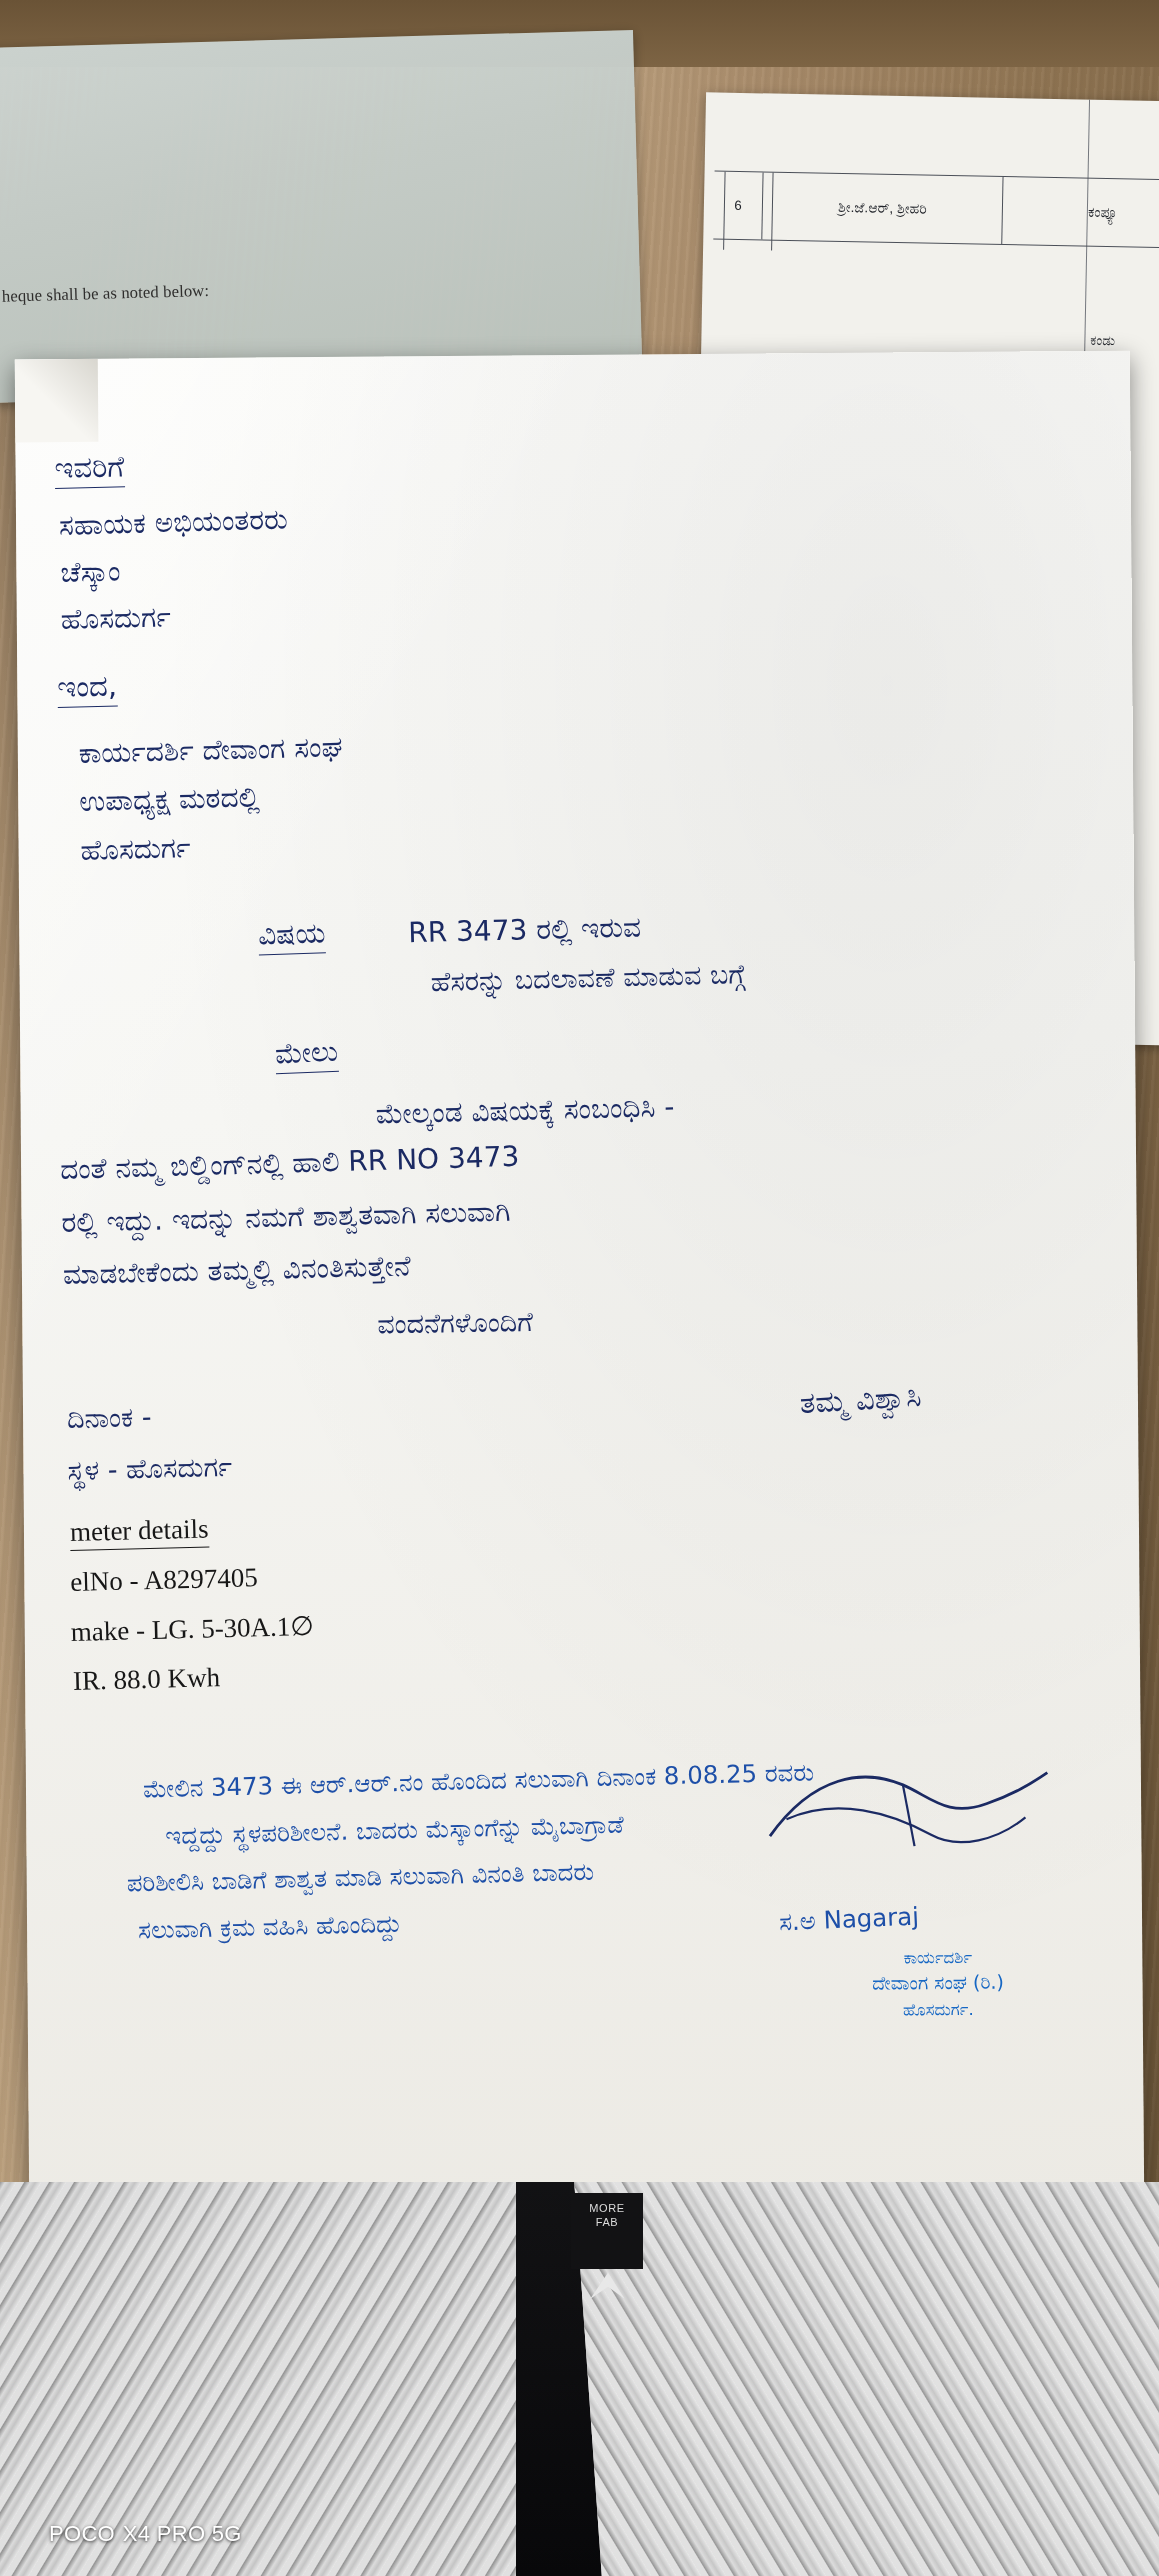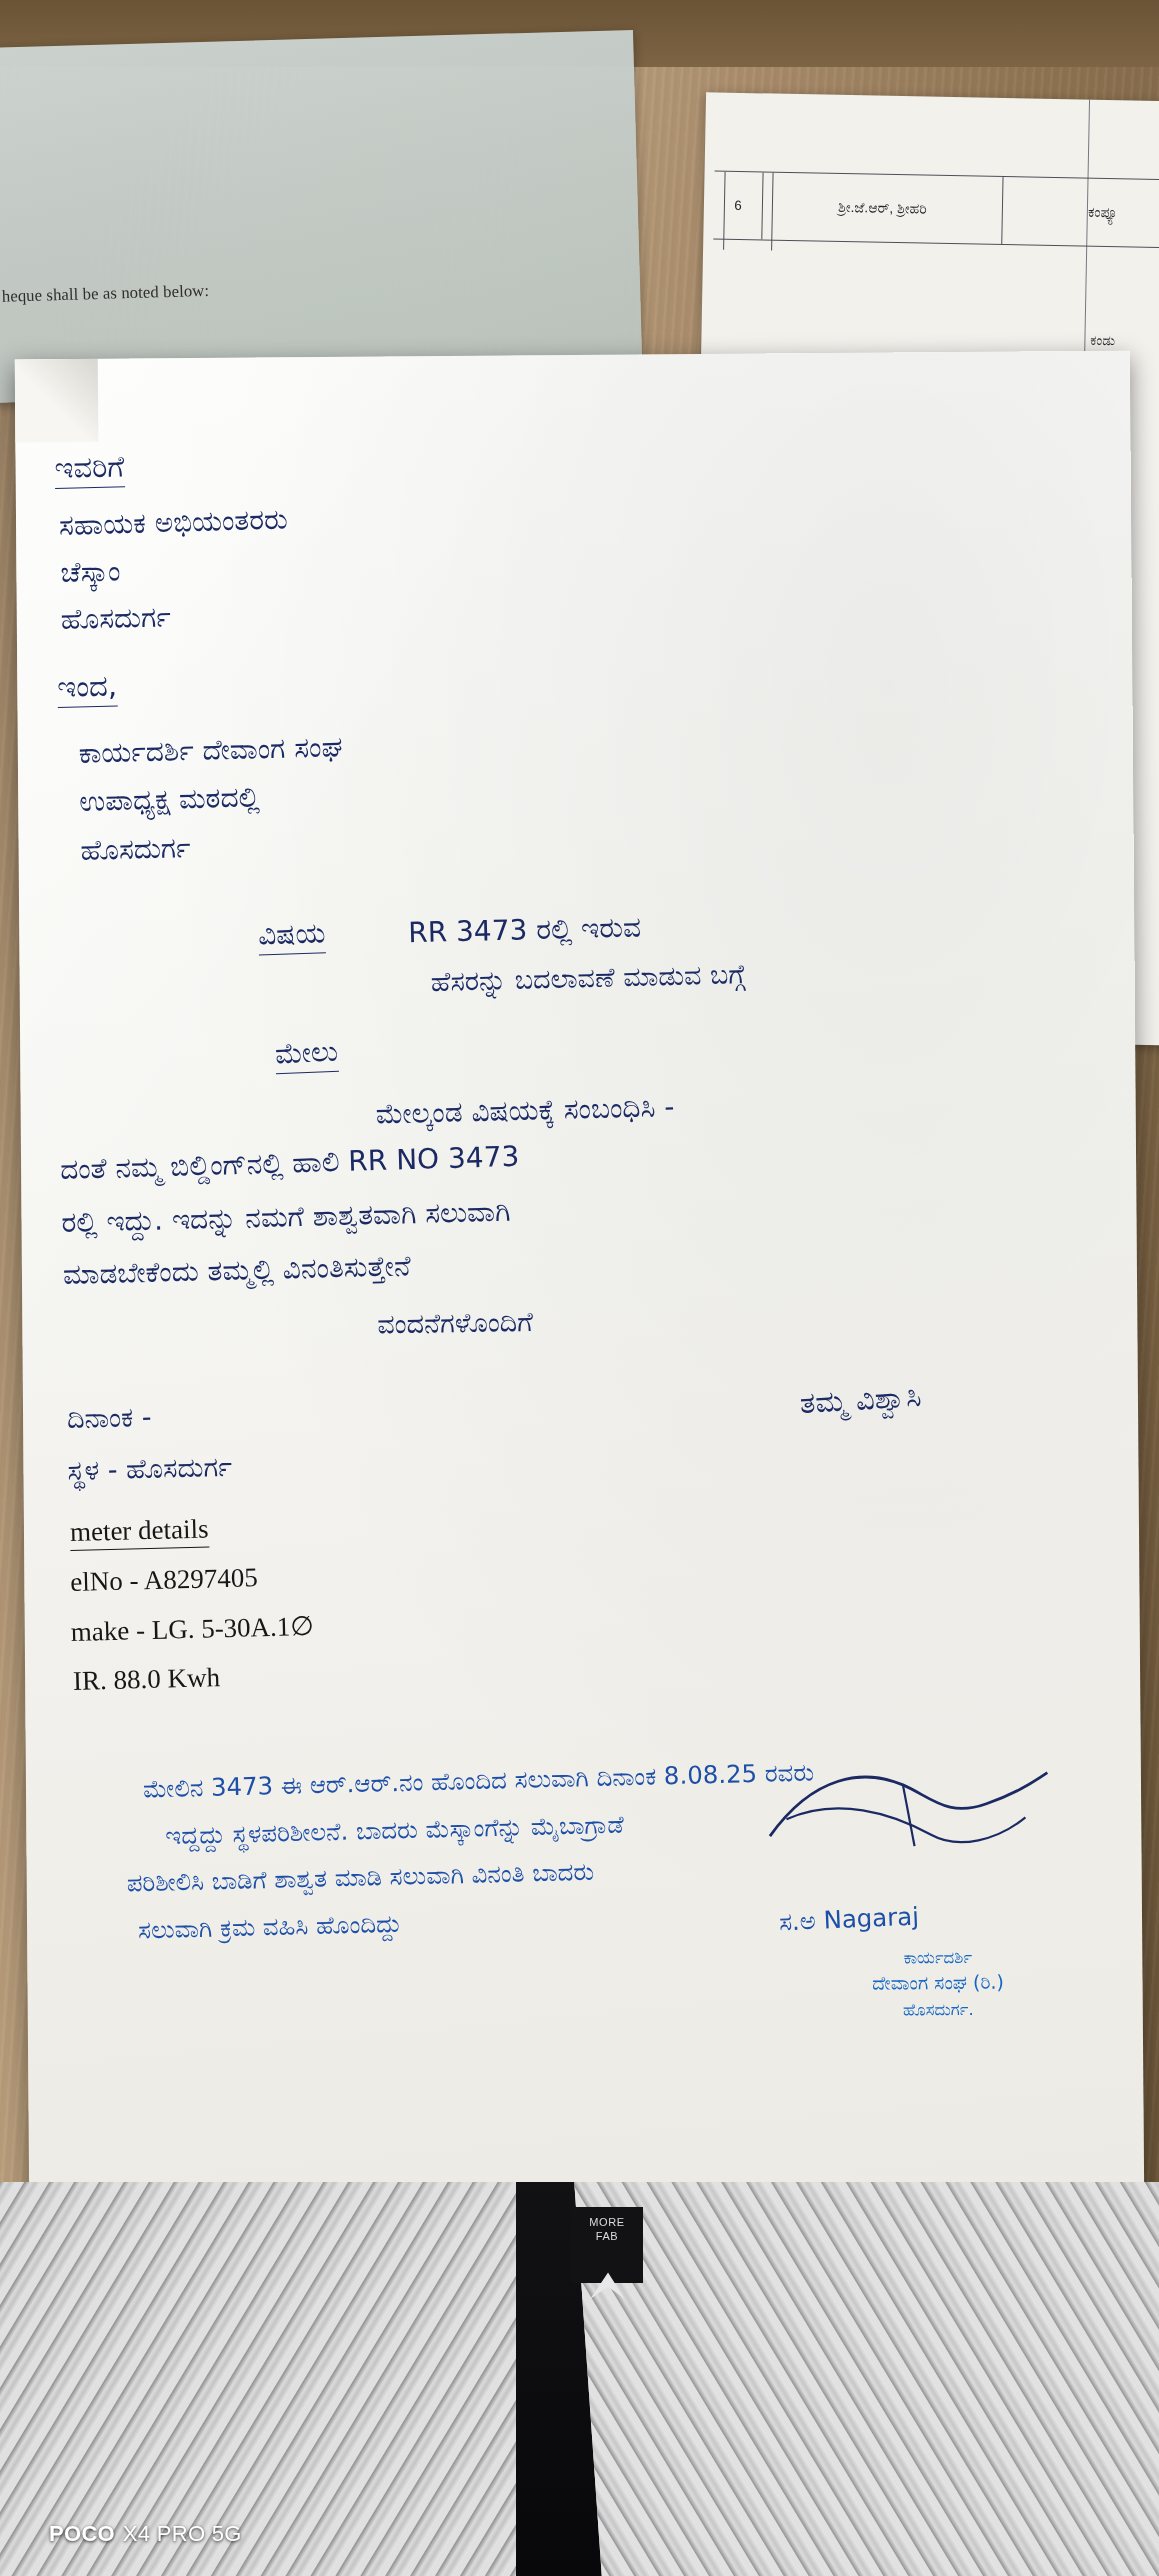--- a/index.html
+++ b/index.html
@@ -148,37 +148,37 @@
       repeating-linear-gradient(62deg,#ededed 0px,#ededed 6.1px,#a0a0a0 7.2px,#e8e8e8 12.2px,#d2d2d2 16.7px,#f3f3f3 22px),
       #e6e6e6;
     transform:skewX(4deg);
     opacity:.95;
   }
   .shirt-gap{
     position:absolute;left:516px;top:0;width:133px;height:394px;
     background:linear-gradient(180deg,#121214,#08080a);
   }
   .label{
-    position:absolute;left:571px;top:25px;width:72px;height:67px;
+    position:absolute;left:571px;top:11px;width:72px;height:67px;
     background:#121214;color:#dcdcdc;font-size:11px;text-align:center;
     padding-top:9px;line-height:1.25;letter-spacing:0.6px;
   }
   .arrow{
     position:absolute;left:586px;top:86px;width:43px;height:36px;
   }
 
   
   .watermark{
     position:absolute;left:49px;bottom:29px;
     color:#fff;font-size:22px;letter-spacing:0.3px;
     text-shadow:0 1.1px 3.3px rgba(0,0,0,.8);
     font-family:"Liberation Sans",sans-serif;
     display:flex;align-items:baseline;gap:7.8px;
   }
-  .watermark .b{font-weight:bold;}
+  .watermark .b{font-weight:normal;}
 </style>
 </head>
 <body>
 
 <div id="shot">
 
   <div class="wood"></div>
   <div class="wood-dark"></div>
 
   <div class="sheet-tl">

